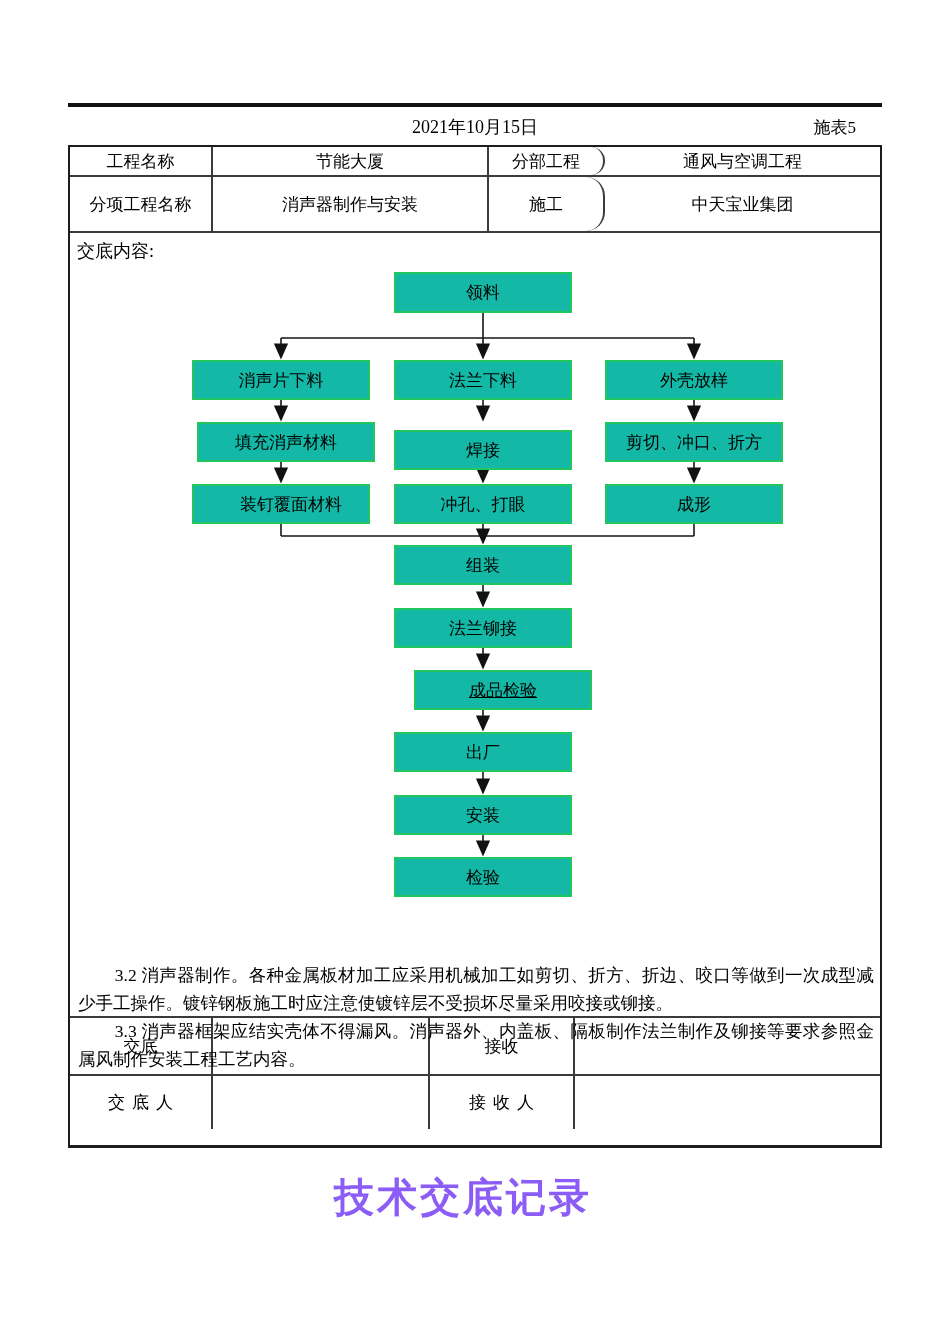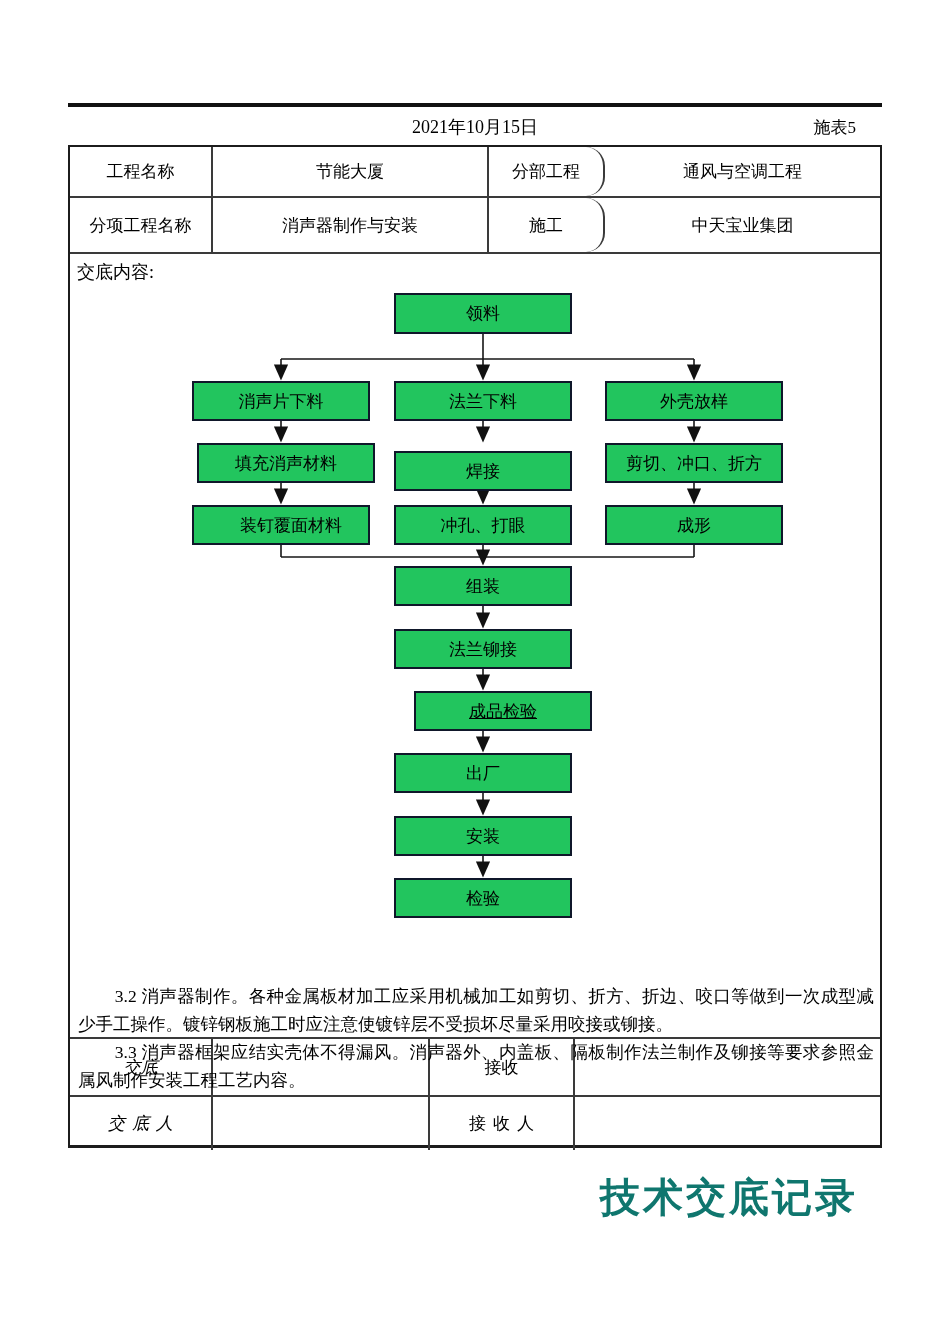--- a/index.html
+++ b/index.html
@@ -42,38 +42,38 @@
     border-bottom-width: 3px;
     box-sizing: border-box;
     background: #fff;
   }
   .trow {
     display: flex;
     box-sizing: border-box;
     border-bottom: 2px solid #3a3a3a;
     width: 100%;
   }
-  .trow.r1 { height: 51px; justify-content: space-between; }
+  .trow.r1 { height: 30px; justify-content: space-between; }
   .trow.r2 { height: 56px; }
   .trow.b1 { height: 58px; }
   .trow.b2 { height: 53px; border-bottom: none; }
   .tcell {
     box-sizing: border-box;
     border-right: 2px solid #3a3a3a;
     display: flex;
     align-items: center;
     justify-content: center;
     font-size: 17px;
     text-align: center;
   }
   .tcell.last { border-right: none; flex: 1; }
   .hc1 { width: 143px; }
   .hc2 { width: 276px; }
   .hc3 { width: 116px; border-radius: 19px; }
-  .sc1 { width: 143px; font-style: italic; }
+  .sc1 { width: 143px; }
   .sc2 { width: 217px; }
   .sc3 { width: 145px; }
   .spaced { letter-spacing: 7px; text-indent: 7px; }
   .content-cell {
     position: relative;
     box-sizing: border-box;
     height: 785px;
     border-bottom: 2px solid #3a3a3a;
     width: 100%;
   }
@@ -88,22 +88,22 @@
   }
   .flow-lines {
     position: absolute;
     left: 0; top: 0;
     pointer-events: none;
   }
   .fbox {
     position: absolute;
     width: 178px; height: 40px;
     box-sizing: border-box;
-    border: 2px solid #0f172a;
-    background: #22c55e;
+    border: 2px solid #22c55e;
+    background: #14b8a6;
     display: flex;
     align-items: center;
     justify-content: center;
     font-size: 17px;
     white-space: nowrap;
   }
   .paras {
     position: absolute;
     left: 8px; right: 6px; top: 680px;
     font-size: 17.5px;
@@ -112,26 +112,26 @@
   }
   .paras p {
     margin: 0;
     text-indent: 2.1em;
     text-align: justify;
   }
   .big-title {
     position: absolute;
     left: 68px; top: 1170px;
     width: 790px;
-    text-align: right;
+    text-align: center;
     font-family: "Liberation Sans", "DejaVu Sans", sans-serif;
     font-weight: 700;
     font-size: 40px;
     letter-spacing: 3px;
-    color: #0f766e;
+    color: #8b5cf6;
   }
 </style>
 </head>
 <body>
 
 <div class="page">
 
   <div class="top-rule"></div>
 
   <div class="date-row">

